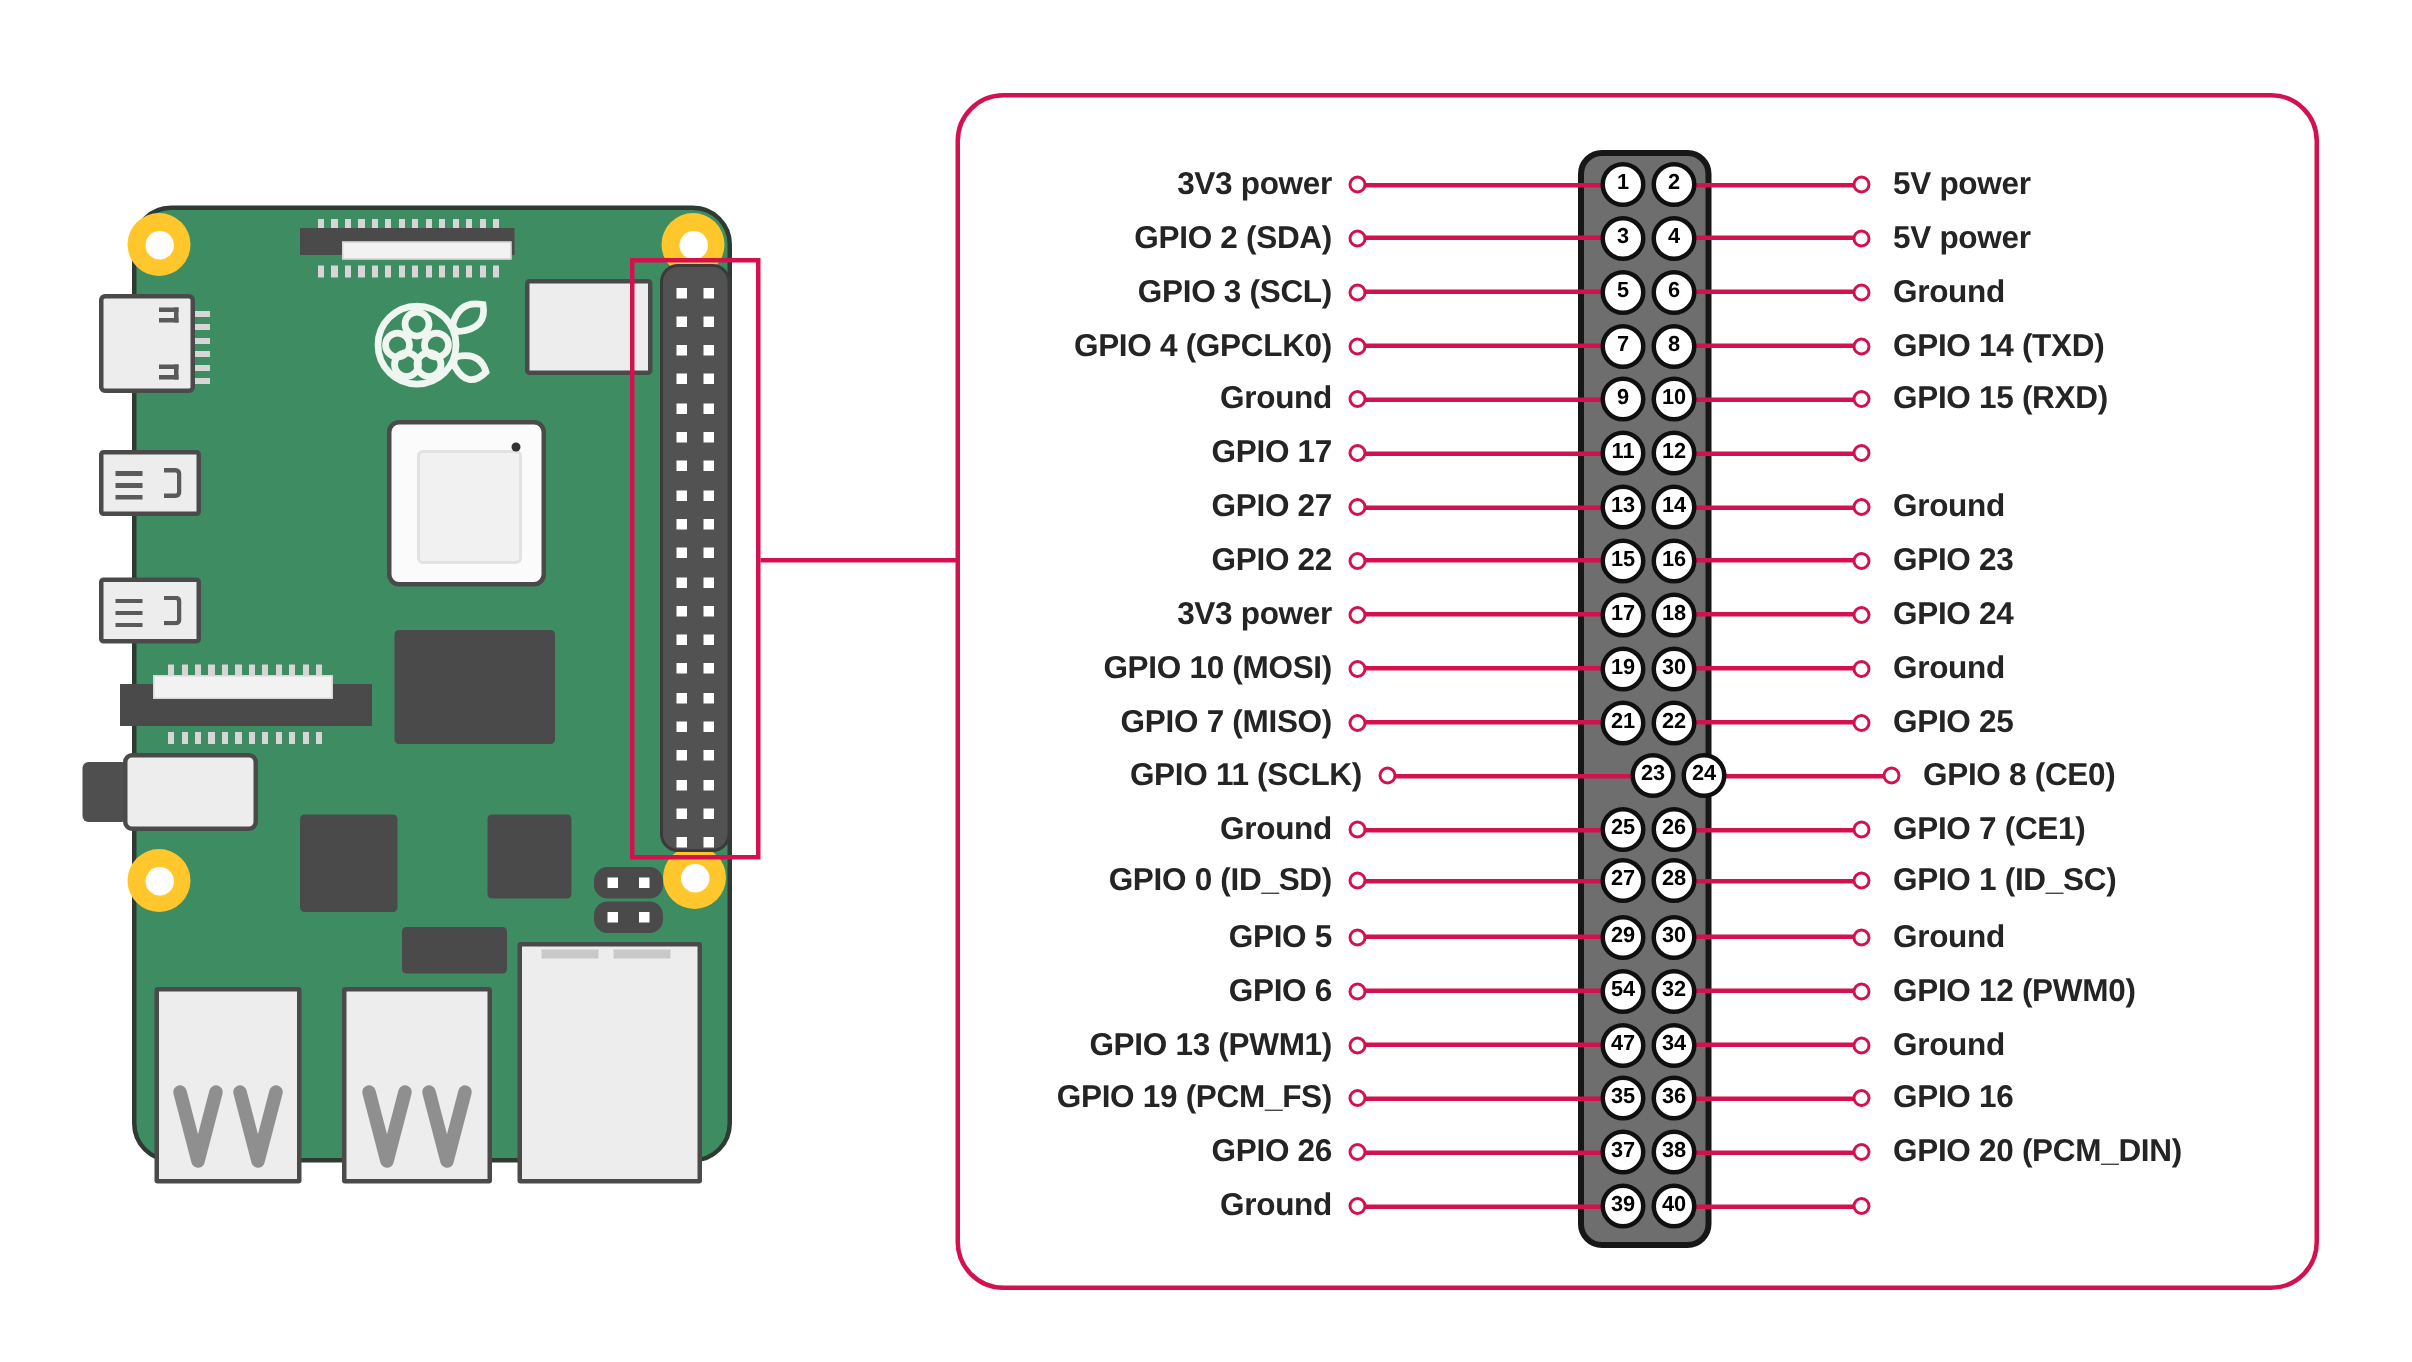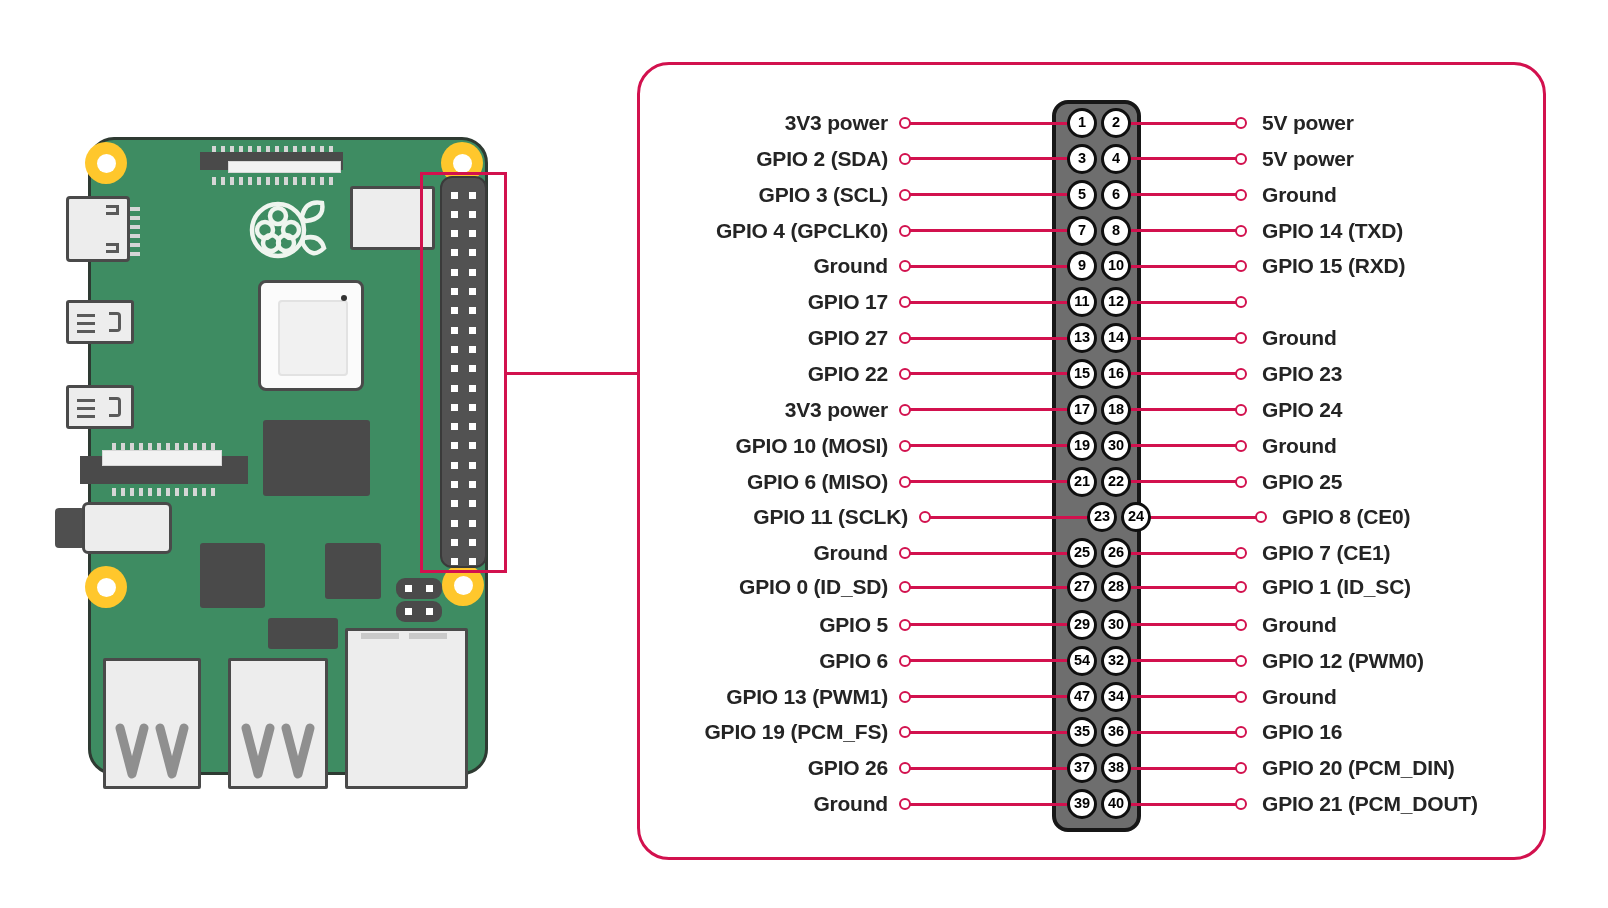--- a/index.html
+++ b/index.html
@@ -312,21 +312,21 @@
     <div class="lbl left">GPIO 10 (MOSI)</div>
     <span class="dot dl"></span>
     <span class="wire wl"></span>
     <span class="pin pc1">19</span>
     <span class="pin pc2">30</span>
     <span class="wire wr"></span>
     <span class="dot dr"></span>
     <div class="lbl right">Ground</div>
   </div>
       <div class="pin-row" style="top: 463.5px;">
-    <div class="lbl left">GPIO 6 (MISO)</div>
+    <div class="lbl left">GPIO 7 (MISO)</div>
     <span class="dot dl"></span>
     <span class="wire wl"></span>
     <span class="pin pc1">21</span>
     <span class="pin pc2">22</span>
     <span class="wire wr"></span>
     <span class="dot dr"></span>
     <div class="lbl right">GPIO 25</div>
   </div>
       <div class="pin-row" style="top: 499.35px; margin-left: 20px;">
     <div class="lbl left">GPIO 11 (SCLK)</div>
@@ -409,16 +409,15 @@
     <div class="lbl right">GPIO 20 (PCM_DIN)</div>
   </div>
       <div class="pin-row" style="top: 786.15px;">
     <div class="lbl left">Ground</div>
     <span class="dot dl"></span>
     <span class="wire wl"></span>
     <span class="pin pc1">39</span>
     <span class="pin pc2">40</span>
     <span class="wire wr"></span>
     <span class="dot dr"></span>
-    <div class="lbl right">GPIO 21 (PCM_DOUT)</div>
   </div>
     </div>
 </div>
 
 </body></html>

